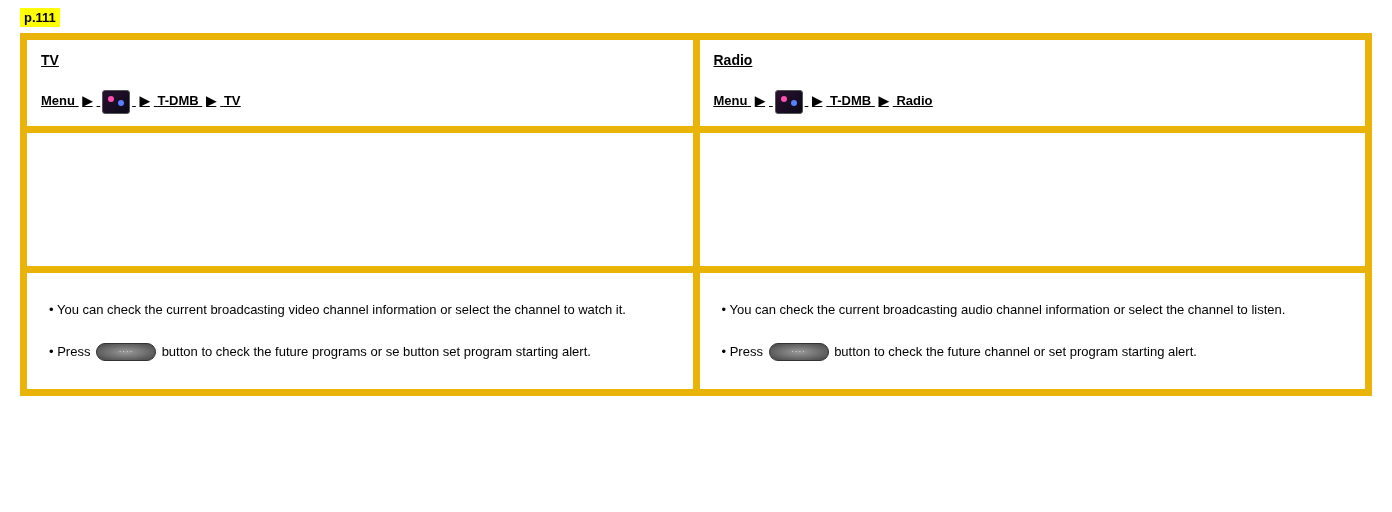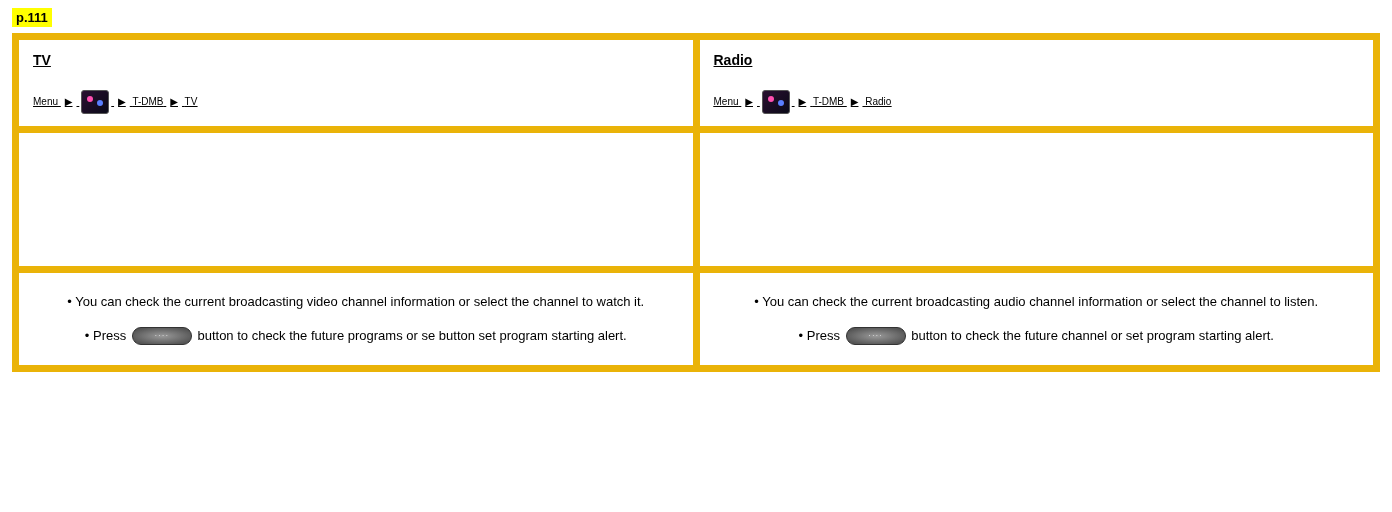--- a/index.html
+++ b/index.html
@@ -8,21 +8,21 @@
     padding: 0;
     font-family: Arial, Helvetica, sans-serif;
     font-size: 13px;
     background: #fff;
     color: #000;
   }
   .page {
     width: 1392px;
     height: 512px;
     position: relative;
-    padding: 8px 12px;
+    padding: 8px 20px;
   }
   .page-tag {
     display: inline-block;
     background: #ffff00;
     font-weight: bold;
     padding: 2px 4px;
     font-size: 13px;
     margin-bottom: 6px;
   }
   table.main {
@@ -36,23 +36,23 @@
     padding: 12px 14px;
   }
   .hdr-cell .title {
     font-weight: bold;
     text-decoration: underline;
     font-size: 14px;
     margin-bottom: 22px;
     display: block;
   }
   .path {
-    font-weight: normal;
+    font-weight: bold;
     text-decoration: underline;
-    font-size: 10px;
+    font-size: 13px;
   }
   .path .seg { text-decoration: underline; }
   .arrow { margin: 0 4px; }
   .icon-app {
     display: inline-block;
     width: 28px;
     height: 24px;
     background: linear-gradient(135deg,#2a1030,#0a0a18);
     border: 1px solid #555;
     border-radius: 3px;
@@ -69,21 +69,21 @@
     border-radius: 50%;
     box-shadow: 10px 4px 0 0 #5a7fff;
   }
   .img-row td {
     height: 140px;
   }
   .body-cell {
     line-height: 2.6;
     font-size: 13px;
   }
-  .body-cell p { margin: 0; text-align: center; }
+  .body-cell p { margin: 8px; }
   .btn-pill {
     display: inline-block;
     width: 60px;
     height: 18px;
     background: radial-gradient(ellipse at center,#9a9a9a 0%,#555 80%);
     border: 1px solid #333;
     border-radius: 10px;
     vertical-align: middle;
     margin: 0 2px;
     position: relative;

